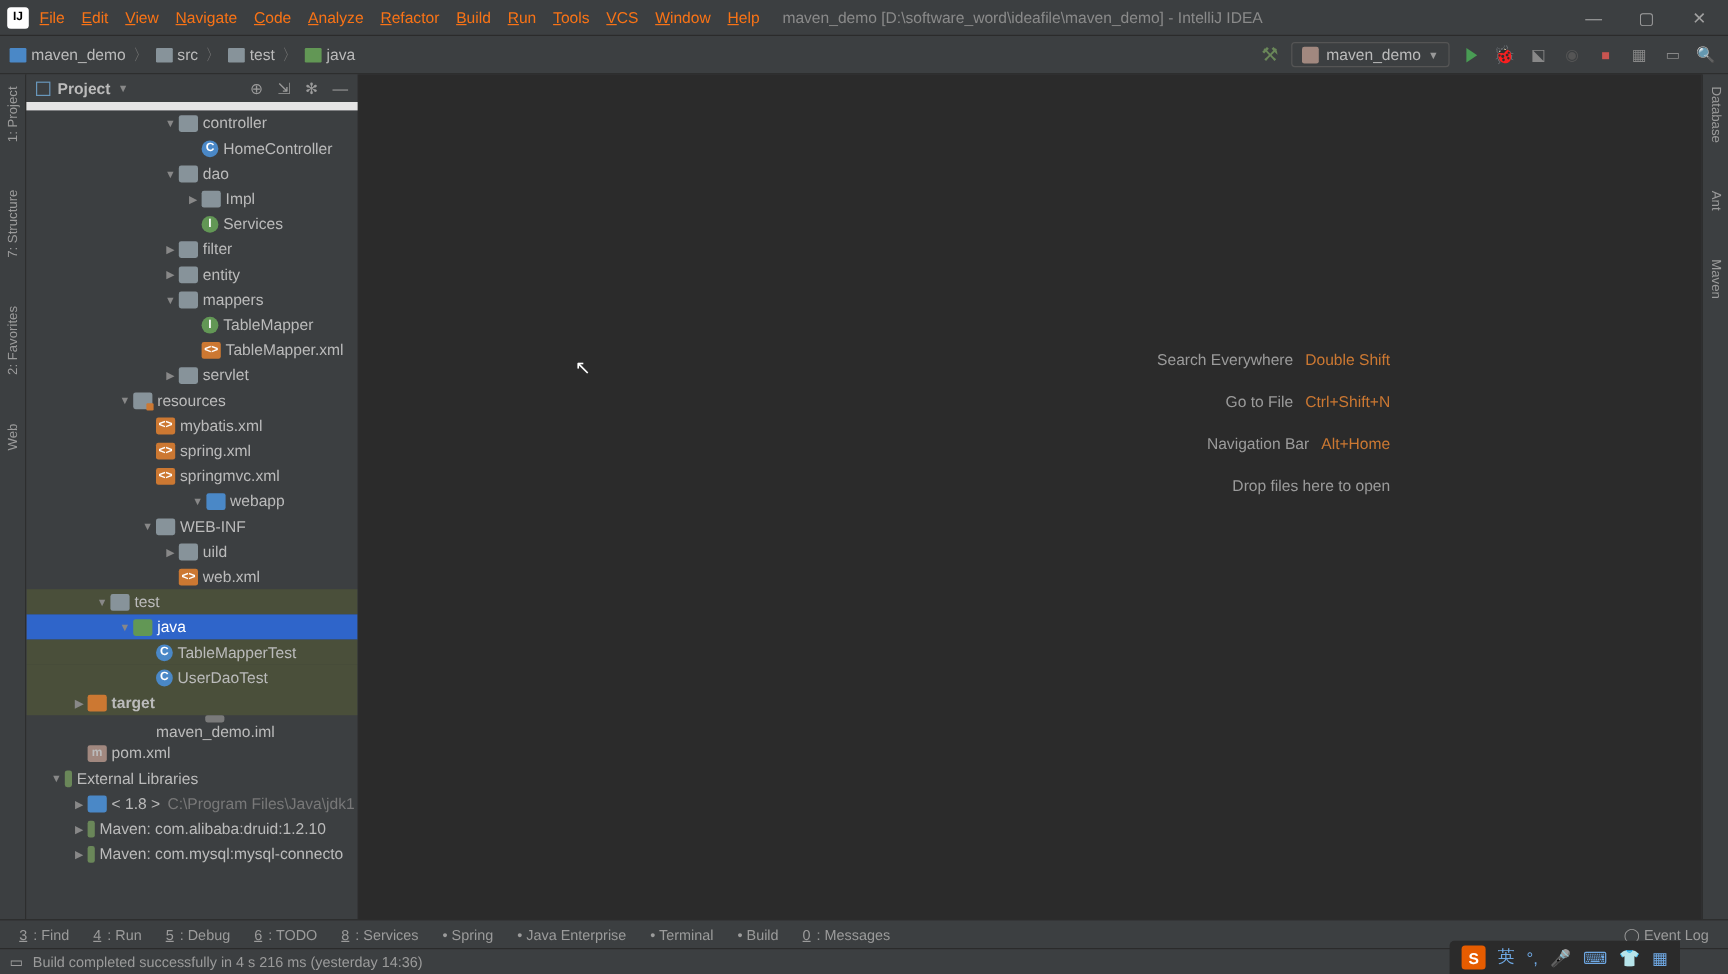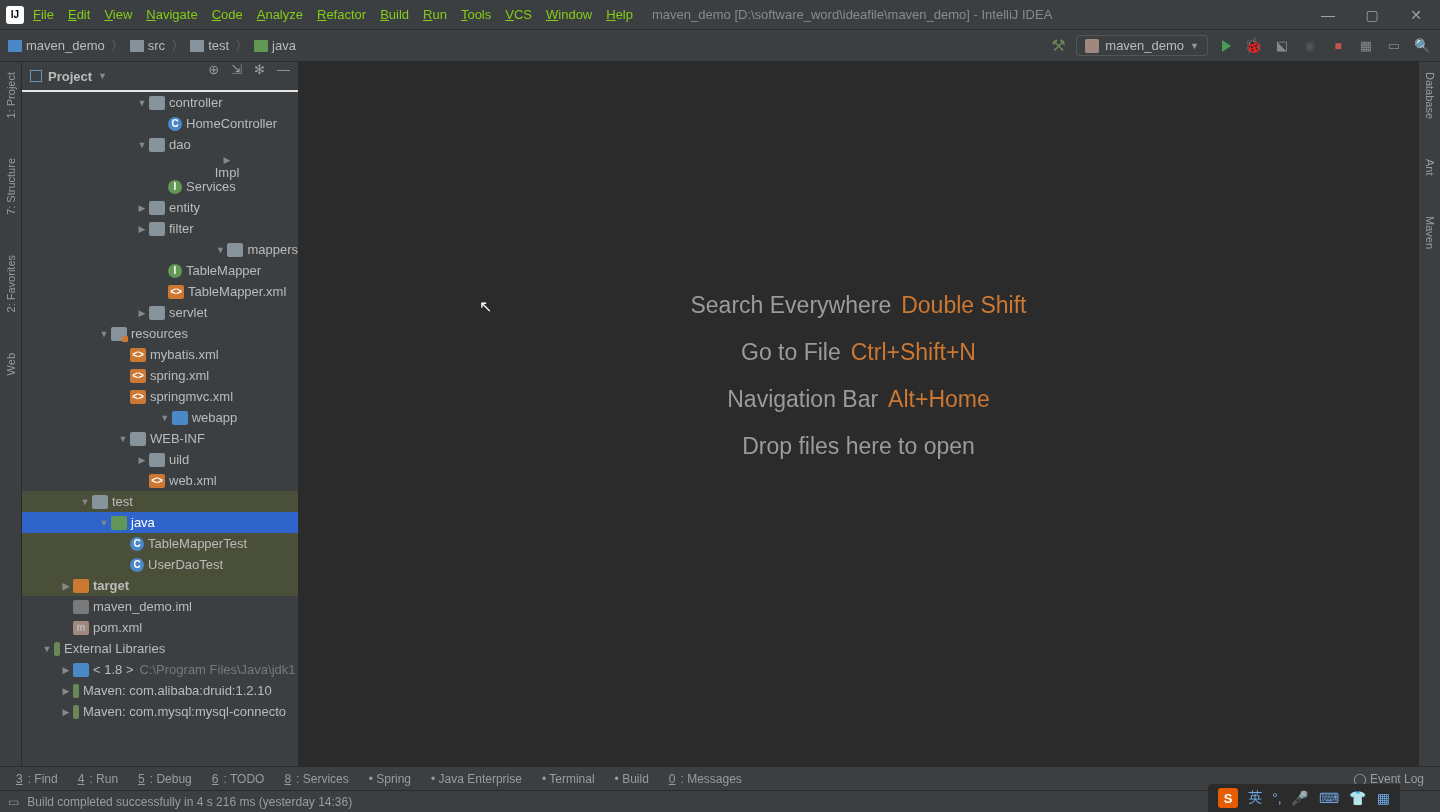--- a/index.html
+++ b/index.html
@@ -3,21 +3,21 @@
 <meta charset="utf-8">
 <style>
 * { margin: 0; padding: 0; box-sizing: border-box; font-family: "Segoe UI", Arial, sans-serif; }
 body { background: #3c3f41; color: #bbbbbb; font-size: 13px; overflow: hidden; width: 1440px; height: 812px; position: relative; }
 .window { display: flex; flex-direction: column; height: 100%; background: #3c3f41; }
 
 
 .menubar { display: flex; align-items: center; height: 30px; background: #3c3f41; border-bottom: 1px solid #2b2b2b; padding: 0 6px; gap: 2px; }
 .app-icon { width: 18px; height: 18px; background: #fff; border-radius: 3px; position: relative; }
 .app-icon::after { content:"IJ"; position:absolute; top:0; left:0; width:100%; height:100%; font-size:10px; font-weight:bold; color:#000; display:flex; align-items:center; justify-content:center; }
-.menu-item { padding: 3px 7px; color: #84cc16; cursor: default; }
+.menu-item { padding: 3px 7px; color: #f97316; cursor: default; }
 .menu-item .ul { text-decoration: underline; }
 .title-path { margin-left: 10px; color: #8a8a8a; font-size: 13px; flex: 1; white-space: nowrap; overflow: hidden; }
 .win-controls { display: flex; gap: 24px; margin-right: 8px; }
 .win-btn { width: 20px; height: 20px; display: flex; align-items: center; justify-content: center; color: #a0a0a0; font-size: 14px; }
 
 
 .navbar { display: flex; align-items: center; height: 32px; background: #3c3f41; border-bottom: 1px solid #2b2b2b; padding: 0 8px; }
 .breadcrumb { display: flex; align-items: center; gap: 4px; }
 .crumb { display:flex; align-items:center; gap:4px; color:#bbbbbb; }
 .crumb .sep { color:#777; margin: 0 2px; }
@@ -35,21 +35,21 @@
 .sq { color:#c75450; font-size:12px; }
 
 
 .main { flex:1; display:flex; min-height:0; }
 .left-gutter, .right-gutter { width:22px; background:#3c3f41; border-right:1px solid #2b2b2b; display:flex; flex-direction:column; align-items:center; padding-top:10px; gap:40px; }
 .right-gutter { border-right:none; border-left:1px solid #2b2b2b; }
 .gutter-label { writing-mode: vertical-rl; transform: rotate(180deg); color:#9b9b9b; font-size:11px; display:flex; align-items:center; gap:4px; }
 
 
 .project-panel { width:277px; background:#3c3f41; border-right:1px solid #2b2b2b; display:flex; flex-direction:column; }
-.project-header { height:30px; display:flex; padding:0 8px; gap:8px; border-bottom:2px solid #e5e5e5; }
+.project-header { height:30px; display:flex; align-items:center; padding:0 8px; gap:8px; border-bottom:7px solid #e5e5e5; }
 .project-header .lbl { display:flex; align-items:center; gap:6px; flex:1; color:#bbbbbb; font-weight:bold; }
 .project-header .tools { display:flex; gap:12px; color:#9b9b9b; }
 .tree { flex:1; overflow:auto; font-size:13px; position:relative; }
 .tree::-webkit-scrollbar { width:6px; }
 .tree::-webkit-scrollbar-thumb { background:#5a5a5a; }
 .node { display:flex; align-items:center; height:21px; white-space:nowrap; }
 .node.sel { background:#2f65ca; color:#fff; }
 .node.hl { background:#4a4f3a; }
 .arrow { width:10px; text-align:center; font-size:9px; color:#888; }
 .arrow.open::before { content:"▼"; }
@@ -65,21 +65,21 @@
 .ic.iface { background:#629755; color:#fff; border-radius:50%; width:14px; height:14px; }
 .ic.xml { background:#cc7832; color:#fff; }
 .ic.lib { background:#6a8759; width:6px; }
 .ic.jdk { background:#4a88c7; }
 .ic.maven { background:#a1887f; }
 .ic.iml { background:#7a7a7a; }
 .dim { color:#787878; }
 
 
 .editor { flex:1; background:#2b2b2b; display:flex; flex-direction:column; align-items:center; padding-top:230px; position:relative; }
-.hint-row { font-size:23px; color:#9b9b9b; margin-bottom:20px; text-align:center; width:600px; }
+.hint-row { font-size:13px; color:#9b9b9b; margin-bottom:20px; text-align:right; width:600px; }
 .hint-row .sc { color:#cc7832; margin-left:10px; }
 .cursor { position:absolute; top:235px; left:180px; font-size:16px; color:#fff; }
 
 
 .bottom-tabs { height:24px; background:#3c3f41; border-top:1px solid #2b2b2b; display:flex; align-items:center; padding:0 8px; gap:4px; }
 .bt-tab { display:flex; align-items:center; gap:5px; padding:2px 8px; color:#9b9b9b; font-size:12px; }
 .bt-tab .ul { text-decoration: underline; }
 
 
 .statusbar { height:22px; background:#3c3f41; border-top:1px solid #2b2b2b; display:flex; align-items:center; padding:0 8px; color:#9b9b9b; font-size:12px; }
@@ -179,41 +179,41 @@
           <div class="node" style="padding-left: 134px;">
             <span class="arrow "></span>
             <span class="ic class">C</span>
             <span>HomeController</span>
           </div>
           <div class="node" style="padding-left: 115px;">
             <span class="arrow open"></span>
             <span class="ic folder"></span>
             <span>dao</span>
           </div>
-          <div class="node" style="padding-left: 134px; flex-direction: column;">
+          <div class="node" style="padding-left: 134px;">
             <span class="arrow closed"></span>
             <span class="ic folder"></span>
             <span>Impl</span>
           </div>
           <div class="node" style="padding-left: 134px;">
             <span class="arrow "></span>
             <span class="ic iface">I</span>
             <span>Services</span>
           </div>
           <div class="node" style="padding-left: 115px;">
             <span class="arrow closed"></span>
             <span class="ic folder"></span>
+            <span>filter</span>
+          </div>
+          <div class="node" style="padding-left: 115px;">
+            <span class="arrow closed"></span>
+            <span class="ic folder"></span>
             <span>entity</span>
           </div>
           <div class="node" style="padding-left: 115px;">
-            <span class="arrow closed"></span>
-            <span class="ic folder"></span>
-            <span>filter</span>
-          </div>
-          <div class="node" style="padding-left: 115px; justify-content: flex-end;">
             <span class="arrow open"></span>
             <span class="ic folder"></span>
             <span>mappers</span>
           </div>
           <div class="node" style="padding-left: 134px;">
             <span class="arrow "></span>
             <span class="ic iface">I</span>
             <span>TableMapper</span>
           </div>
           <div class="node" style="padding-left: 134px;">
@@ -284,21 +284,21 @@
           <div class="node hl" style="padding-left: 96px;">
             <span class="arrow "></span>
             <span class="ic class">C</span>
             <span>UserDaoTest</span>
           </div>
           <div class="node hl" style="padding-left: 39px; font-weight: bold;">
             <span class="arrow closed"></span>
             <span class="ic folder-orange"></span>
             <span>target</span>
           </div>
-          <div class="node" style="padding-left: 39px;">
+          <div class="node" style="padding-left: 39px; flex-direction: column;">
             <span class="arrow "></span>
             <span class="ic iml"></span>
             <span>maven_demo.iml</span>
           </div>
           <div class="node" style="padding-left: 39px;">
             <span class="arrow "></span>
             <span class="ic maven">m</span>
             <span>pom.xml</span>
           </div>
           <div class="node" style="padding-left: 20px;">

